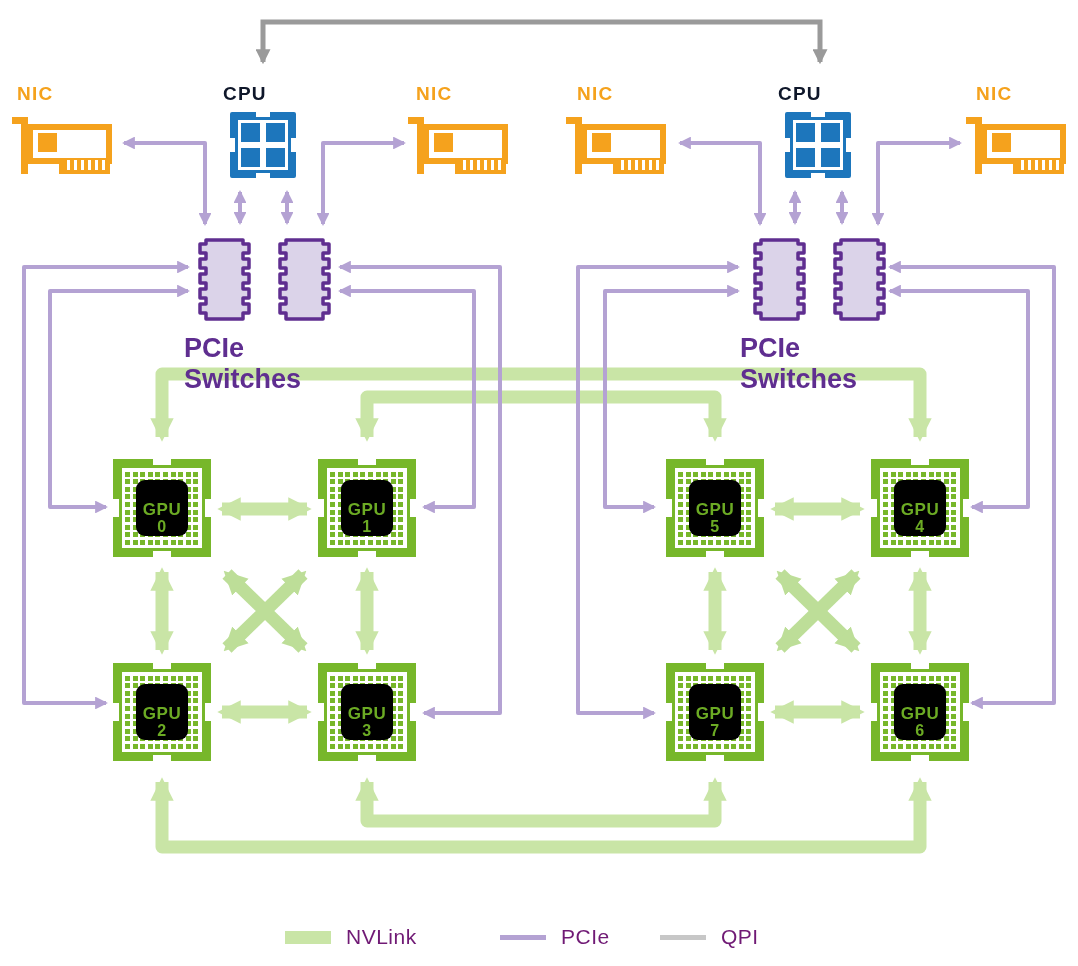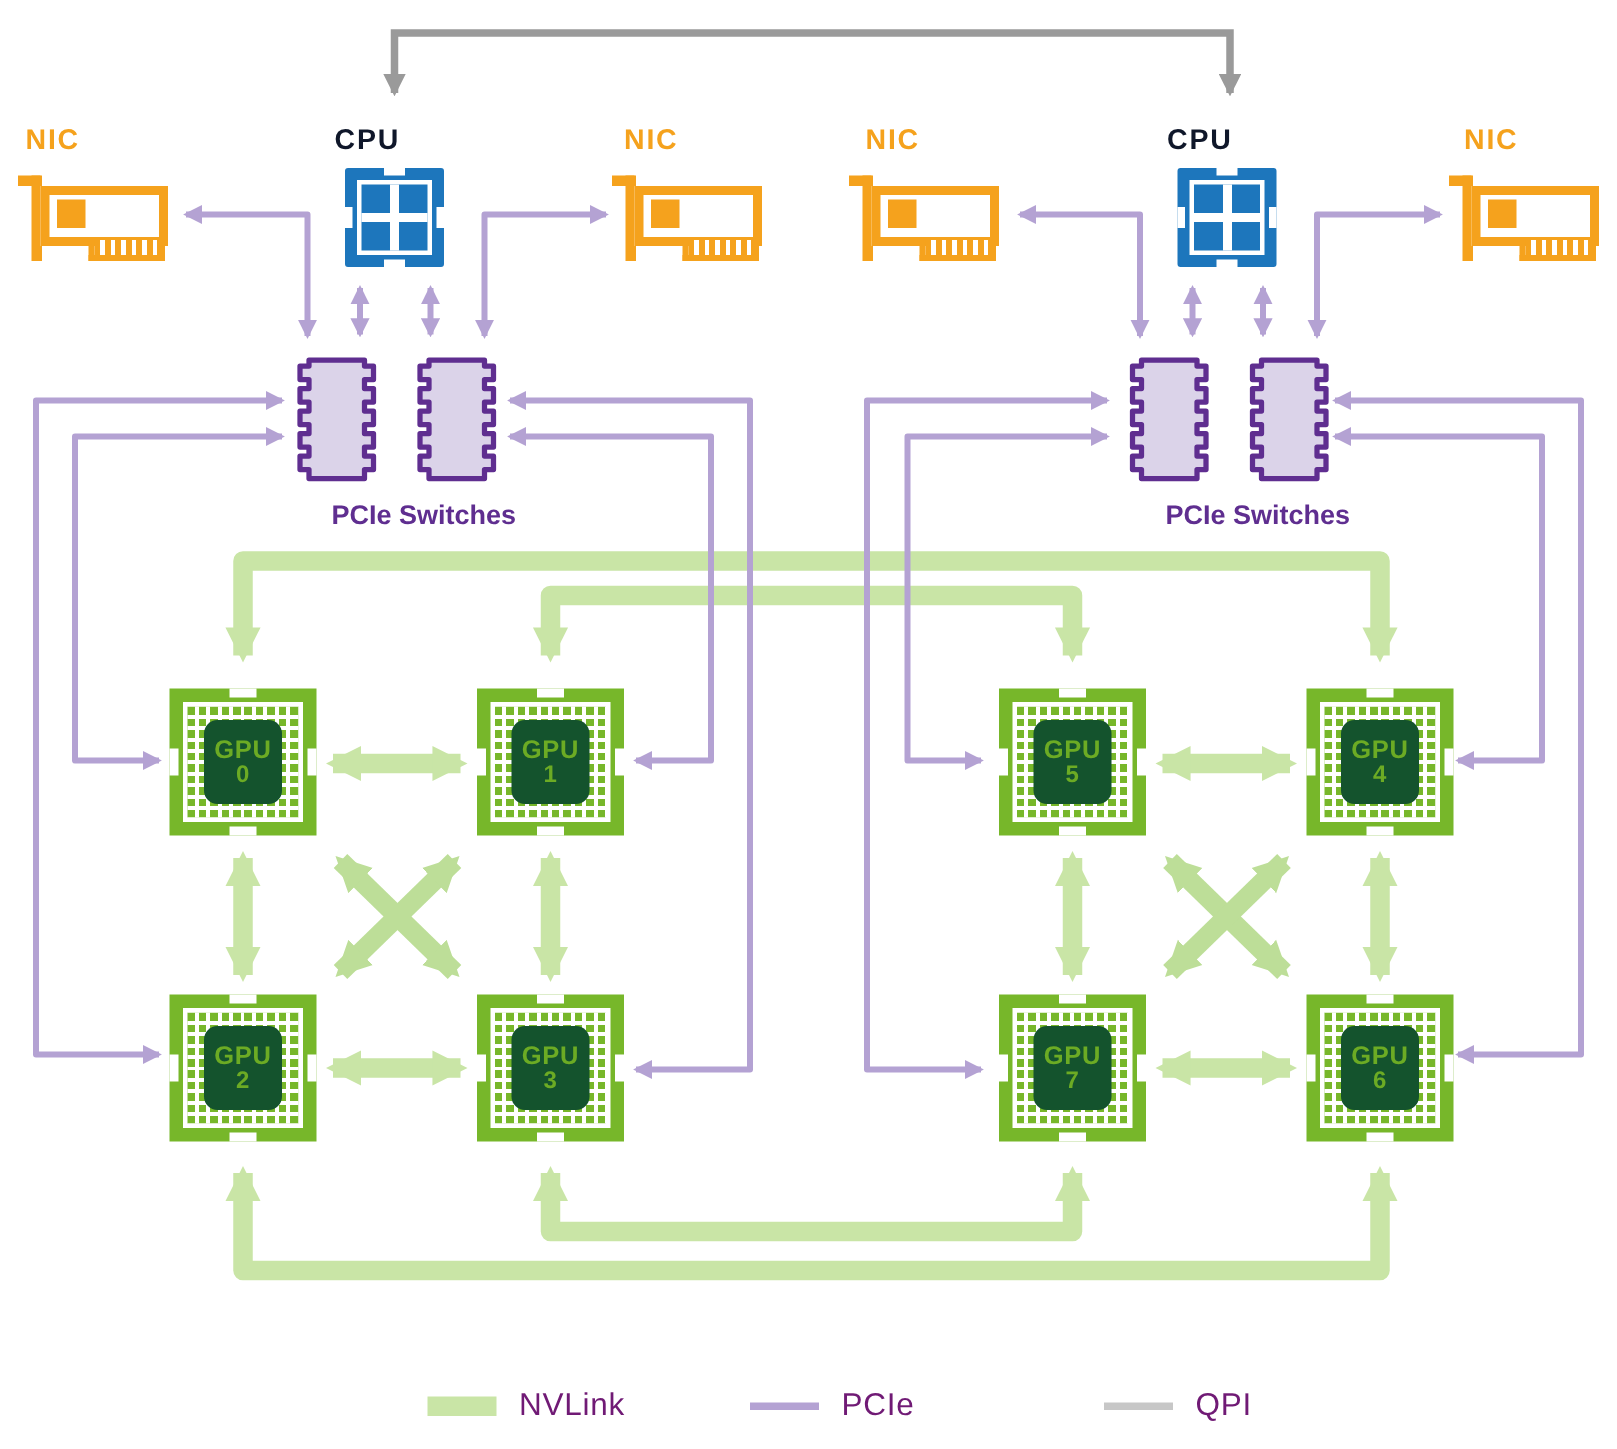--- a/index.html
+++ b/index.html
@@ -4,22 +4,22 @@
 <style>
   html,body{margin:0;padding:0;background:#fff;}
   .stage{position:relative;width:1078px;height:966px;background:#fff;overflow:hidden;
          font-family:"Liberation Sans", sans-serif;}
   .layer{position:absolute;left:0;top:0;}
   
   .lbl{position:absolute;font-weight:700;font-size:19px;letter-spacing:1.2px;
        text-align:left;width:80px;margin-left:-40px;}
   .lbl.nic{color:#F5A21D;}
   .lbl.cpu{color:#0f172a;}
-  .sw-lbl{position:absolute;width:160px;margin-left:-80px;text-align:right;
-          color:#5F2E90;font-size:18px;font-weight:600;}
+  .sw-lbl{position:absolute;width:160px;margin-left:-80px;text-align:left;
+          color:#5F2E90;font-size:27px;font-weight:600;}
   
   .nicbox{position:absolute;width:104px;height:64px;}
   .nic-tab{position:absolute;left:0;top:7px;width:15px;height:7px;background:#F5A21D;}
   .nic-bracket{position:absolute;left:9px;top:7px;width:7px;height:57px;background:#F5A21D;}
   .nic-body{position:absolute;left:15px;top:14px;width:85px;height:40px;
             border:6px solid #F5A21D;box-sizing:border-box;background:#fff;}
   .nic-chip{position:absolute;left:26px;top:23px;width:19px;height:19px;background:#F5A21D;}
   .nic-fingers{position:absolute;left:47px;top:50px;width:51px;height:14px;box-sizing:border-box;
                background:repeating-linear-gradient(90deg,#F5A21D 0 4px,#fff 4px 7px);
                border-left:4px solid #F5A21D;border-right:4px solid #F5A21D;border-bottom:4px solid #F5A21D;}
@@ -43,22 +43,22 @@
        box-sizing:border-box;background:#fff;}
   .gpu .nt{top:-9px;left:50%;transform:translateX(-50%);width:18px;height:6px;}
   .gpu .nb{bottom:-9px;left:50%;transform:translateX(-50%);width:18px;height:6px;}
   .gpu .nl{left:-9px;top:50%;transform:translateY(-50%);width:6px;height:18px;}
   .gpu .nr{right:-9px;top:50%;transform:translateY(-50%);width:6px;height:18px;}
   .gpu-grid{position:absolute;inset:3px;background-color:#77B72A;
     background-image:
       repeating-linear-gradient(0deg,transparent 0 5px,#fff 5px 7.6px),
       repeating-linear-gradient(90deg,transparent 0 5px,#fff 5px 7.6px);}
   .gpu-label{position:absolute;top:50%;left:50%;transform:translate(-50%,-50%);
-       width:52px;height:56px;background:#14532d;border-radius:9px;
-       display:flex;flex-direction:column;align-items:center;justify-content:center;
+       width:52px;height:56px;background:#000000;border-radius:9px;
+       display:flex;flex-direction:column;align-items:center;justify-content:flex-end;
        color:#6CAB24;font-weight:700;font-size:17px;line-height:1.05;letter-spacing:0.5px;}
   .gpu-num{font-size:16px;}
   
   .legend-item{position:absolute;top:922px;height:30px;display:flex;align-items:center;gap:15px;}
   .legend-label{color:#701a75;font-size:21px;font-weight:500;letter-spacing:0.5px;}
   .sw-nvlink{width:46px;height:13px;background:#C9E5A6;}
   .sw-pcie{width:46px;height:5px;background:#B4A2D3;}
   .sw-qpi{width:46px;height:5px;background:#C7C7C7;}
 </style>
 </head>
@@ -293,18 +293,18 @@
   </div>
 
   <div class="legend-item" style="left:285px">
     <div class="sw-nvlink"></div>
     <span class="legend-label">NVLink</span>
   </div>
   <div class="legend-item" style="left:500px">
     <div class="sw-pcie"></div>
     <span class="legend-label">PCIe</span>
   </div>
-  <div class="legend-item" style="left:736px">
+  <div class="legend-item" style="left:660px">
     <div class="sw-qpi"></div>
     <span class="legend-label">QPI</span>
   </div>
 
 </div>
 
 </body></html>

